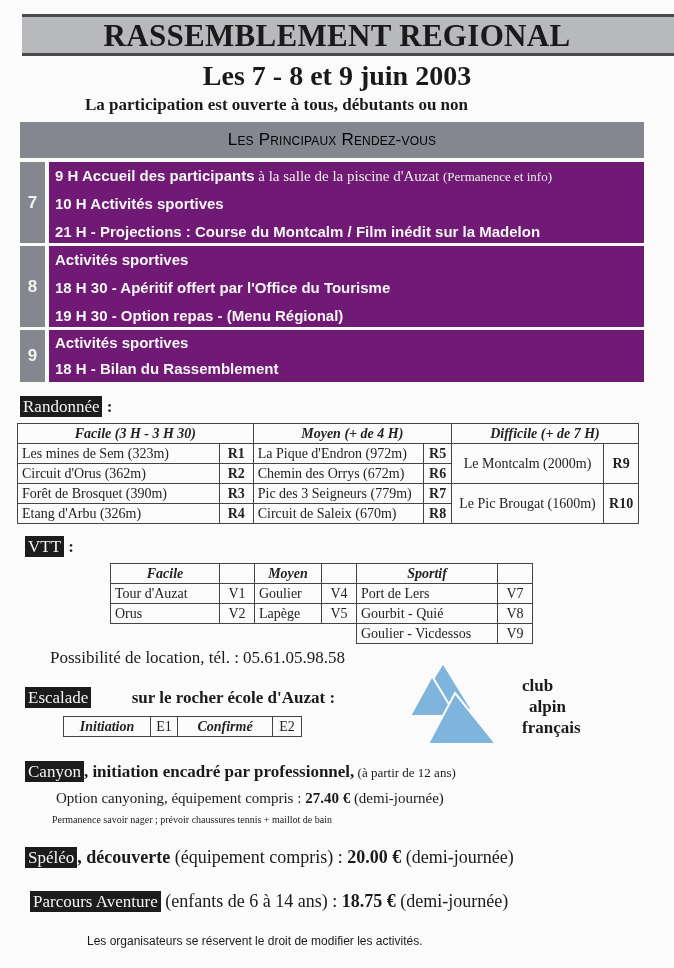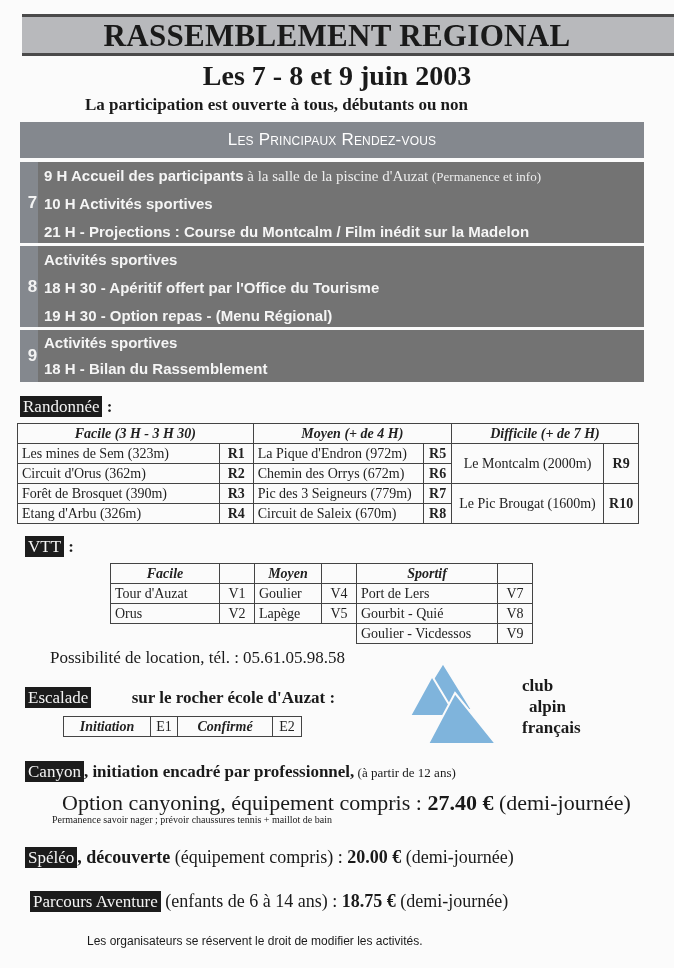--- a/index.html
+++ b/index.html
@@ -25,33 +25,33 @@
       font-weight: bold; font-size: 28px; line-height: 36px;
     }
     .subtitle {
       left: 0; top: 94px; width: 553px; text-align: center;
       font-weight: bold; font-size: 17px; line-height: 22px;
     }
 
     
     .rv-header {
       left: 20px; top: 122px; width: 624px; height: 36px; background: #84888e;
-      color: #ffffff; text-align: center;
+      color: #000000; text-align: center;
       font-family: "Liberation Sans", sans-serif; font-size: 16px; line-height: 36px;
       font-variant: small-caps; letter-spacing: 0.2px;
     }
     .rv-header span { font-size: 17px; }
     .day-block { left: 20px; width: 624px; }
     .day-num {
       position: absolute; left: 0; top: 0; width: 25px; height: 100%;
       background: #84888e; color: #f3f3f3; font-family: "Liberation Sans", sans-serif;
       font-weight: bold; font-size: 17px; display: flex; align-items: center; justify-content: center;
     }
     .day-body {
-      position: absolute; left: 18px; top: 0; right: 0; height: 100%; background: #737373;
+      position: absolute; left: 29px; top: 0; right: 0; height: 100%; background: #701a75;
     }
     .day-line {
       color: #f5f5f5; font-family: "Liberation Sans", sans-serif; font-weight: bold;
       font-size: 15px; height: 28px; line-height: 28px; padding-left: 6px; white-space: nowrap;
     }
     .day-line .serif-light {
       font-family: "Liberation Serif", serif; font-weight: normal; font-size: 15px; color: #eeeeee;
     }
     .day-line .serif-small { font-size: 13px; }
 
@@ -222,21 +222,21 @@
 </div>
 <div class="abs" style="left:522px;top:675px;font-family:'Liberation Serif',serif;font-weight:bold;font-size:17px;line-height:21px;">
   <div>club</div>
   <div style="padding-left:7px;">alpin</div>
   <div>français</div>
 </div>
 
 <div class="abs line-text" style="left:25px;top:761px;">
   <span class="section-label">Canyon</span><span class="bold" style="font-size:17px;">,</span><span class="bold" style="font-size:17px;">  initiation encadré par professionnel,</span><span style="font-size:13px;"> (à partir de 12 ans)</span>
 </div>
-<div class="abs line-text" style="left:62px;top:790px;font-size:22px;">
+<div class="abs line-text" style="left:56px;top:790px;font-size:15px;">
   <span>Option canyoning, équipement compris  :  </span><span class="bold">27.40 €</span><span> (demi-journée)</span>
 </div>
 <div class="abs line-text" style="left:52px;top:814px;font-size:10px;">Permanence savoir nager ; prévoir chaussures tennis + maillot de bain</div>
 
 <div class="abs line-text" style="left:25px;top:847px;font-size:18px;">
   <span class="section-label">Spéléo</span><span class="bold">,</span><span class="bold">  découverte</span><span> (équipement compris) :  </span><span class="bold">20.00 €</span><span> (demi-journée)</span>
 </div>
 
 <div class="abs line-text" style="left:30px;top:891px;font-size:18px;">
   <span class="section-label">Parcours Aventure</span><span> (enfants de  6 à 14 ans) :  </span><span class="bold">18.75 €</span><span> (demi-journée)</span>

